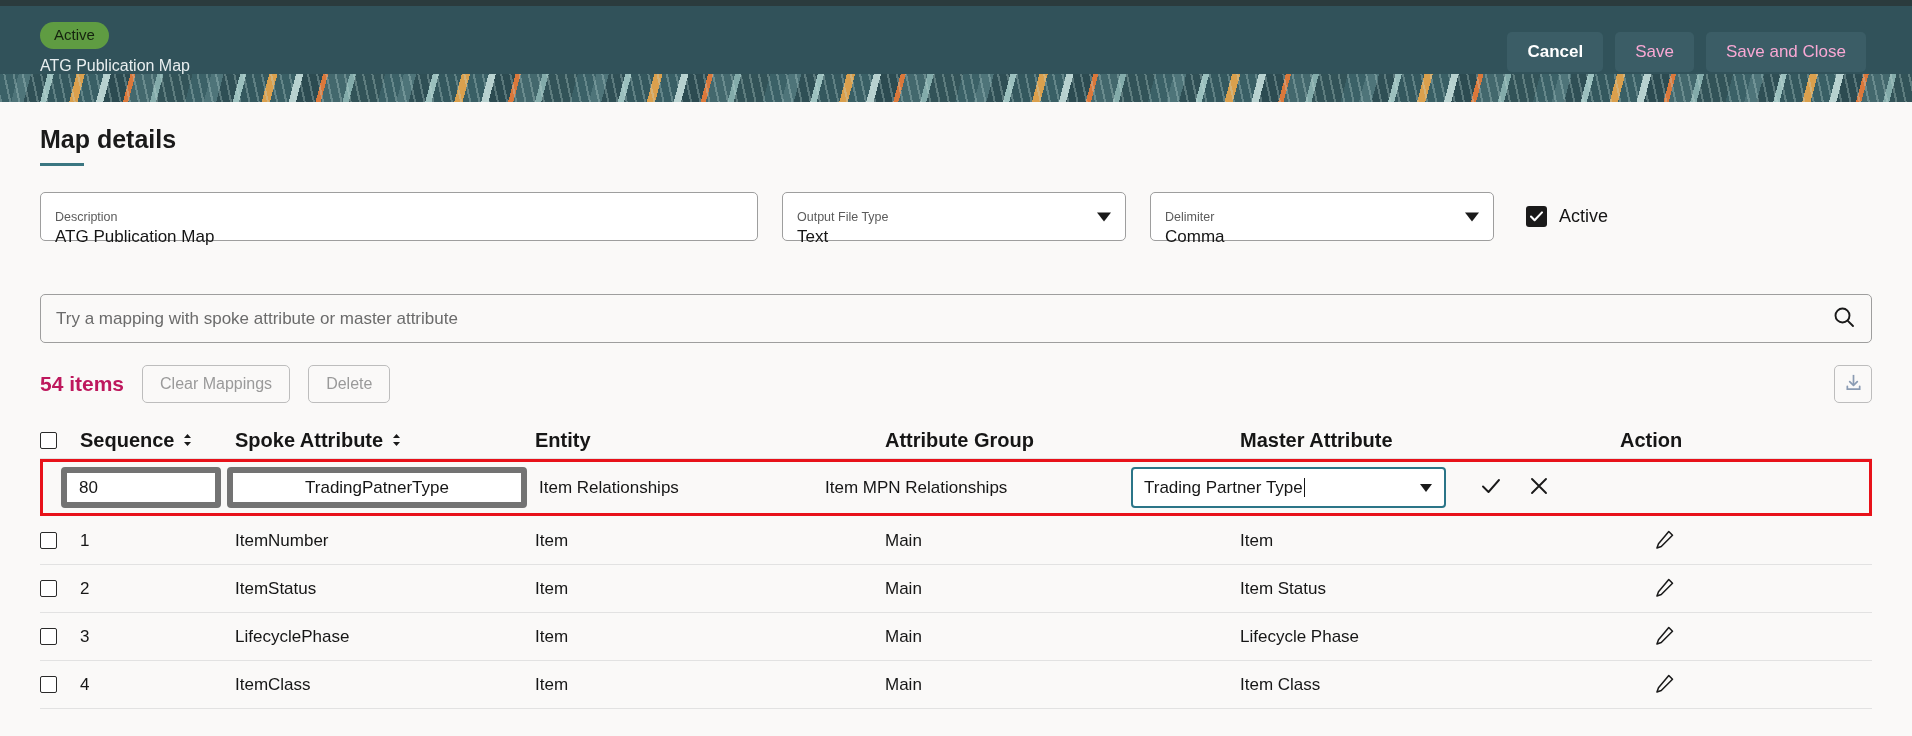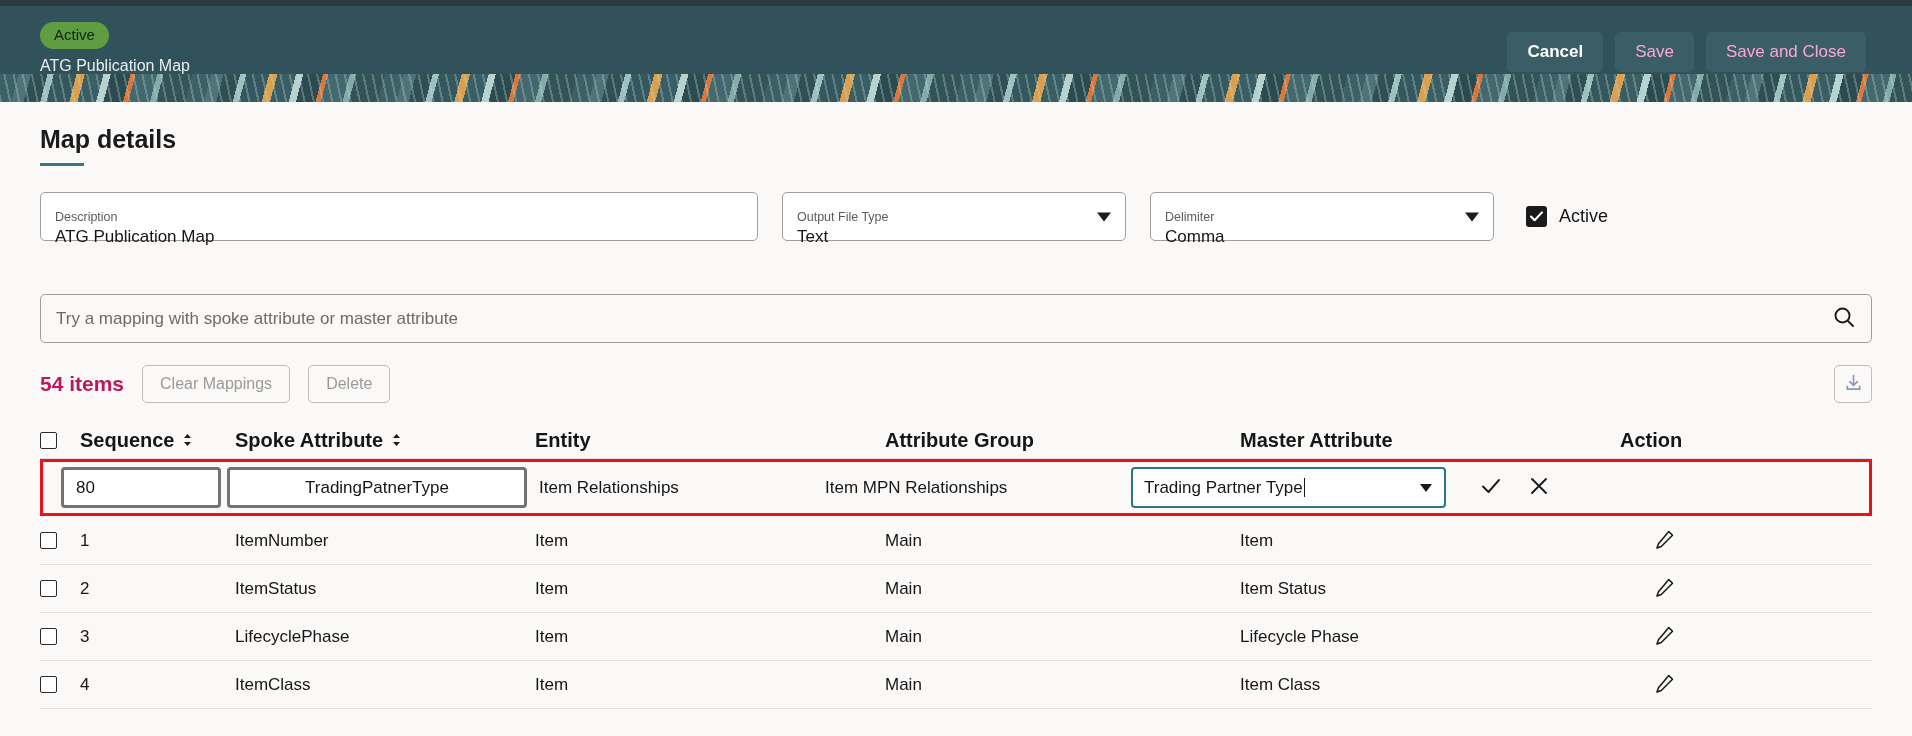--- a/index.html
+++ b/index.html
@@ -240,21 +240,21 @@
     position: relative;
     border: 3px solid #e8121a;
     height: 57px;
     display: flex;
     align-items: center;
     background: #faf9f8;
     margin-bottom: 1px;
   }
   .edit-input {
     height: 41px;
-    border: 3px solid #737373;
+    border: 6px solid #737373;
     border-radius: 4px;
     background: #ffffff;
     font-size: 17px;
     color: #161616;
     padding: 0 12px;
     font-family: inherit;
   }
   .ei-seq { width: 160px; margin-left: 18px; }
   .ei-spoke { width: 300px; margin-left: 6px; text-align: center; }
   .edit-text { font-size: 17px; color: #161616; }

